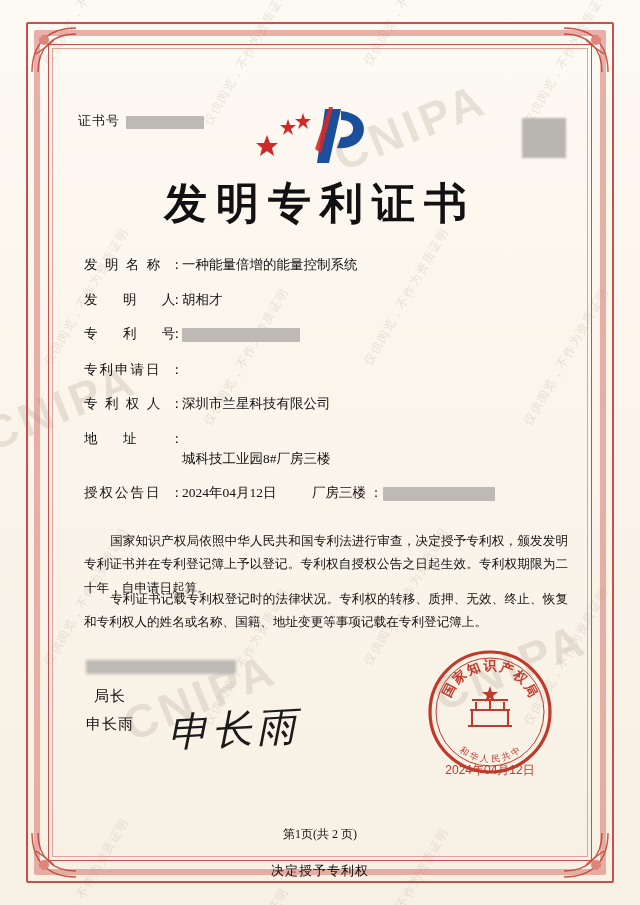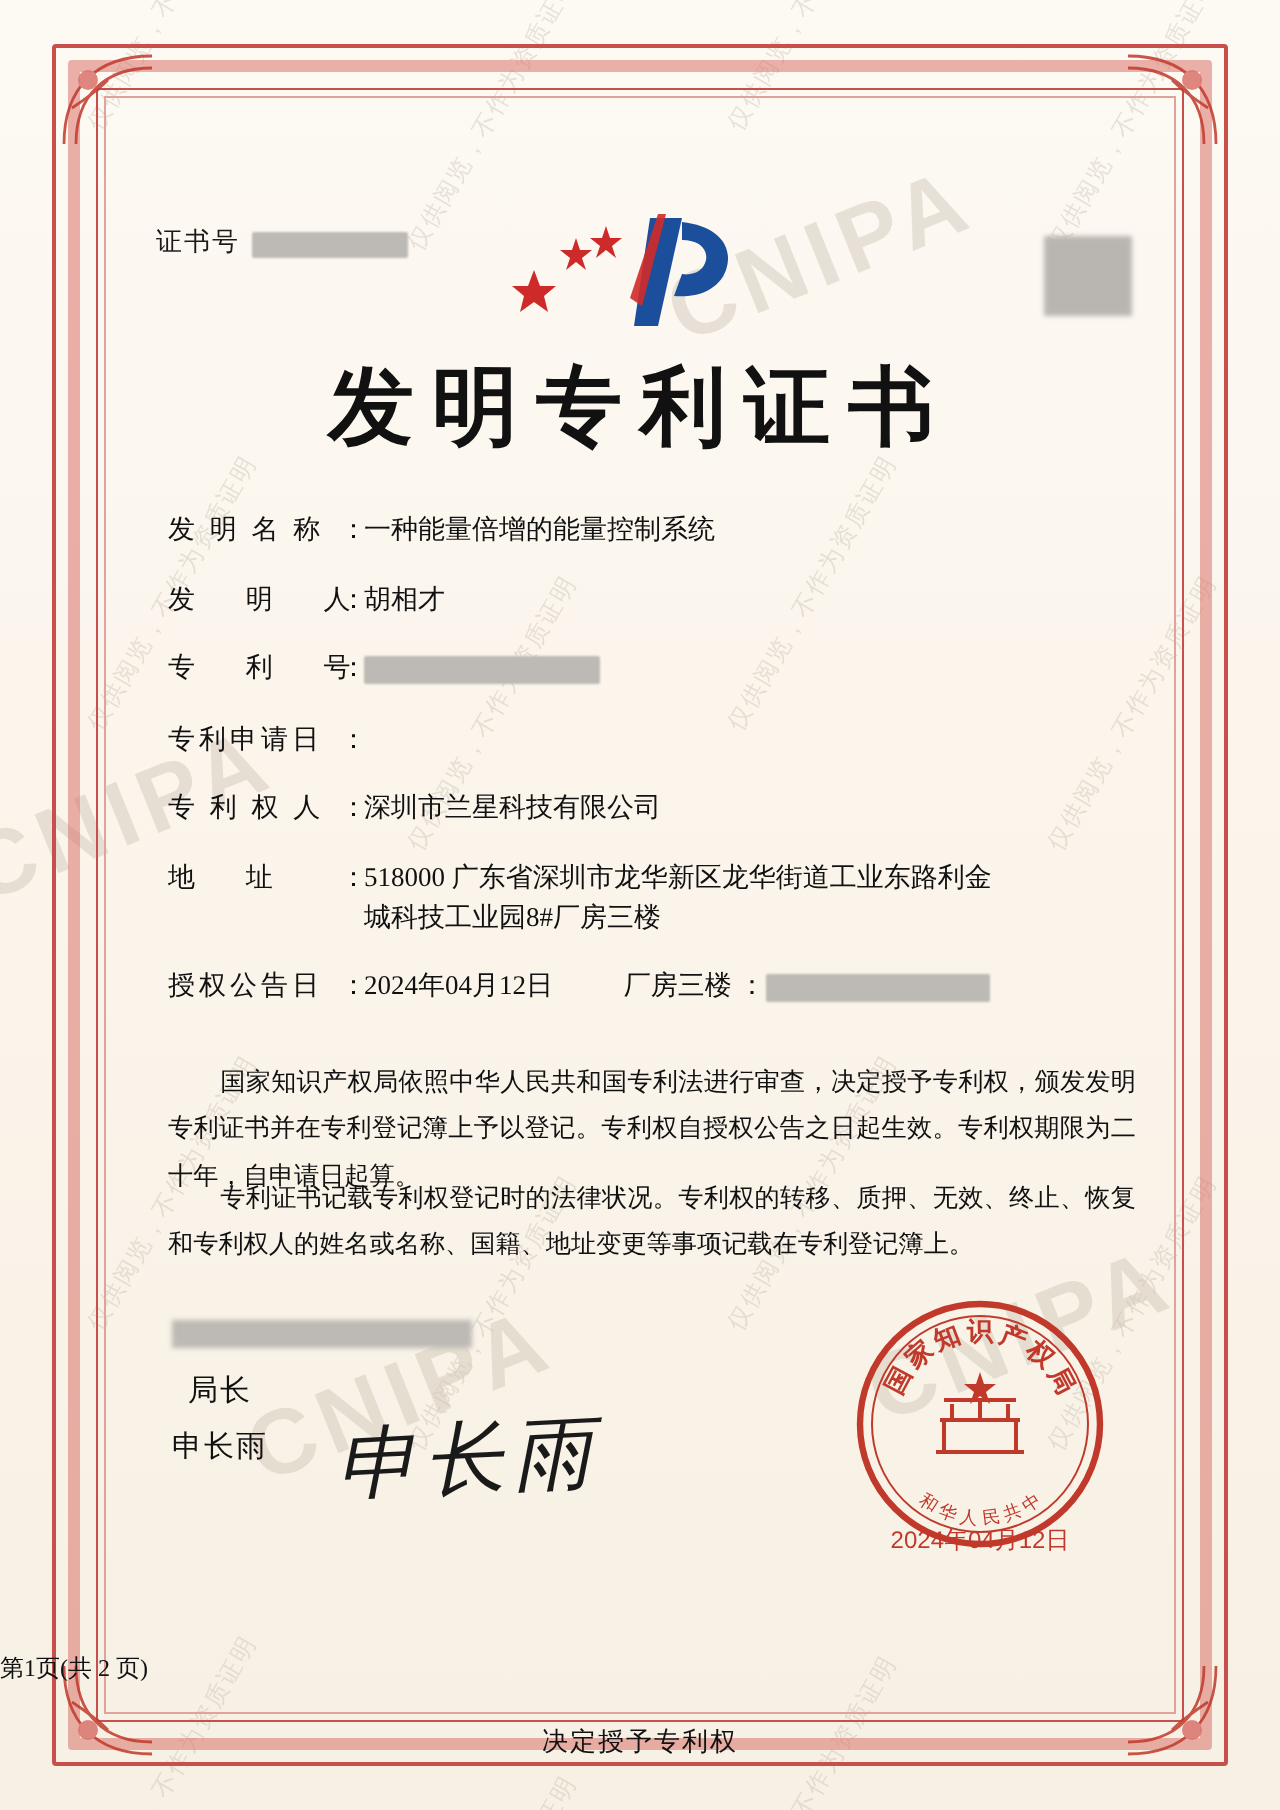--- a/index.html
+++ b/index.html
@@ -167,21 +167,21 @@
   .seal svg{width:100%;height:100%;}
   .seal-date{
     position:absolute;right:90px;top:762px;
     width:120px;text-align:center;
     color:#c0392b;font-size:12px;
     font-family:"Liberation Sans",sans-serif;
   }
 
   .pagenum{
     position:absolute;left:0;right:0;top:826px;
-    font-size:12px;color:#111;
+    text-align:center;font-size:12px;color:#111;
   }
   .footnote{
     position:absolute;left:0;right:0;top:862px;
     text-align:center;font-size:13px;color:#111;letter-spacing:1px;
   }
 </style>
 </head>
 <body>
 
 <div class="page">
@@ -307,21 +307,20 @@
 
       <div class="row">
         <div class="lbl sp2">专 利 权 人</div>
         <div class="colon">：</div>
         <div class="val">深圳市兰星科技有限公司</div>
       </div>
 
       <div class="row" style="margin-bottom:6px;">
         <div class="lbl sp8">地 址</div>
         <div class="colon">：</div>
-        <div class="val">518000 广东省深圳市龙华新区龙华街道工业东路利金</div>
       </div>
       <div class="addr2" style="margin-bottom:20px;">城科技工业园8#厂房三楼</div>
 
       <div class="row">
         <div class="lbl sp2">授权公告日</div>
         <div class="colon">：</div>
         <div class="val">
           <span>2024年04月12日</span>
           <span class="inline-label">厂房三楼</span>
           <span>：</span><span class="redact r-pub"></span>

